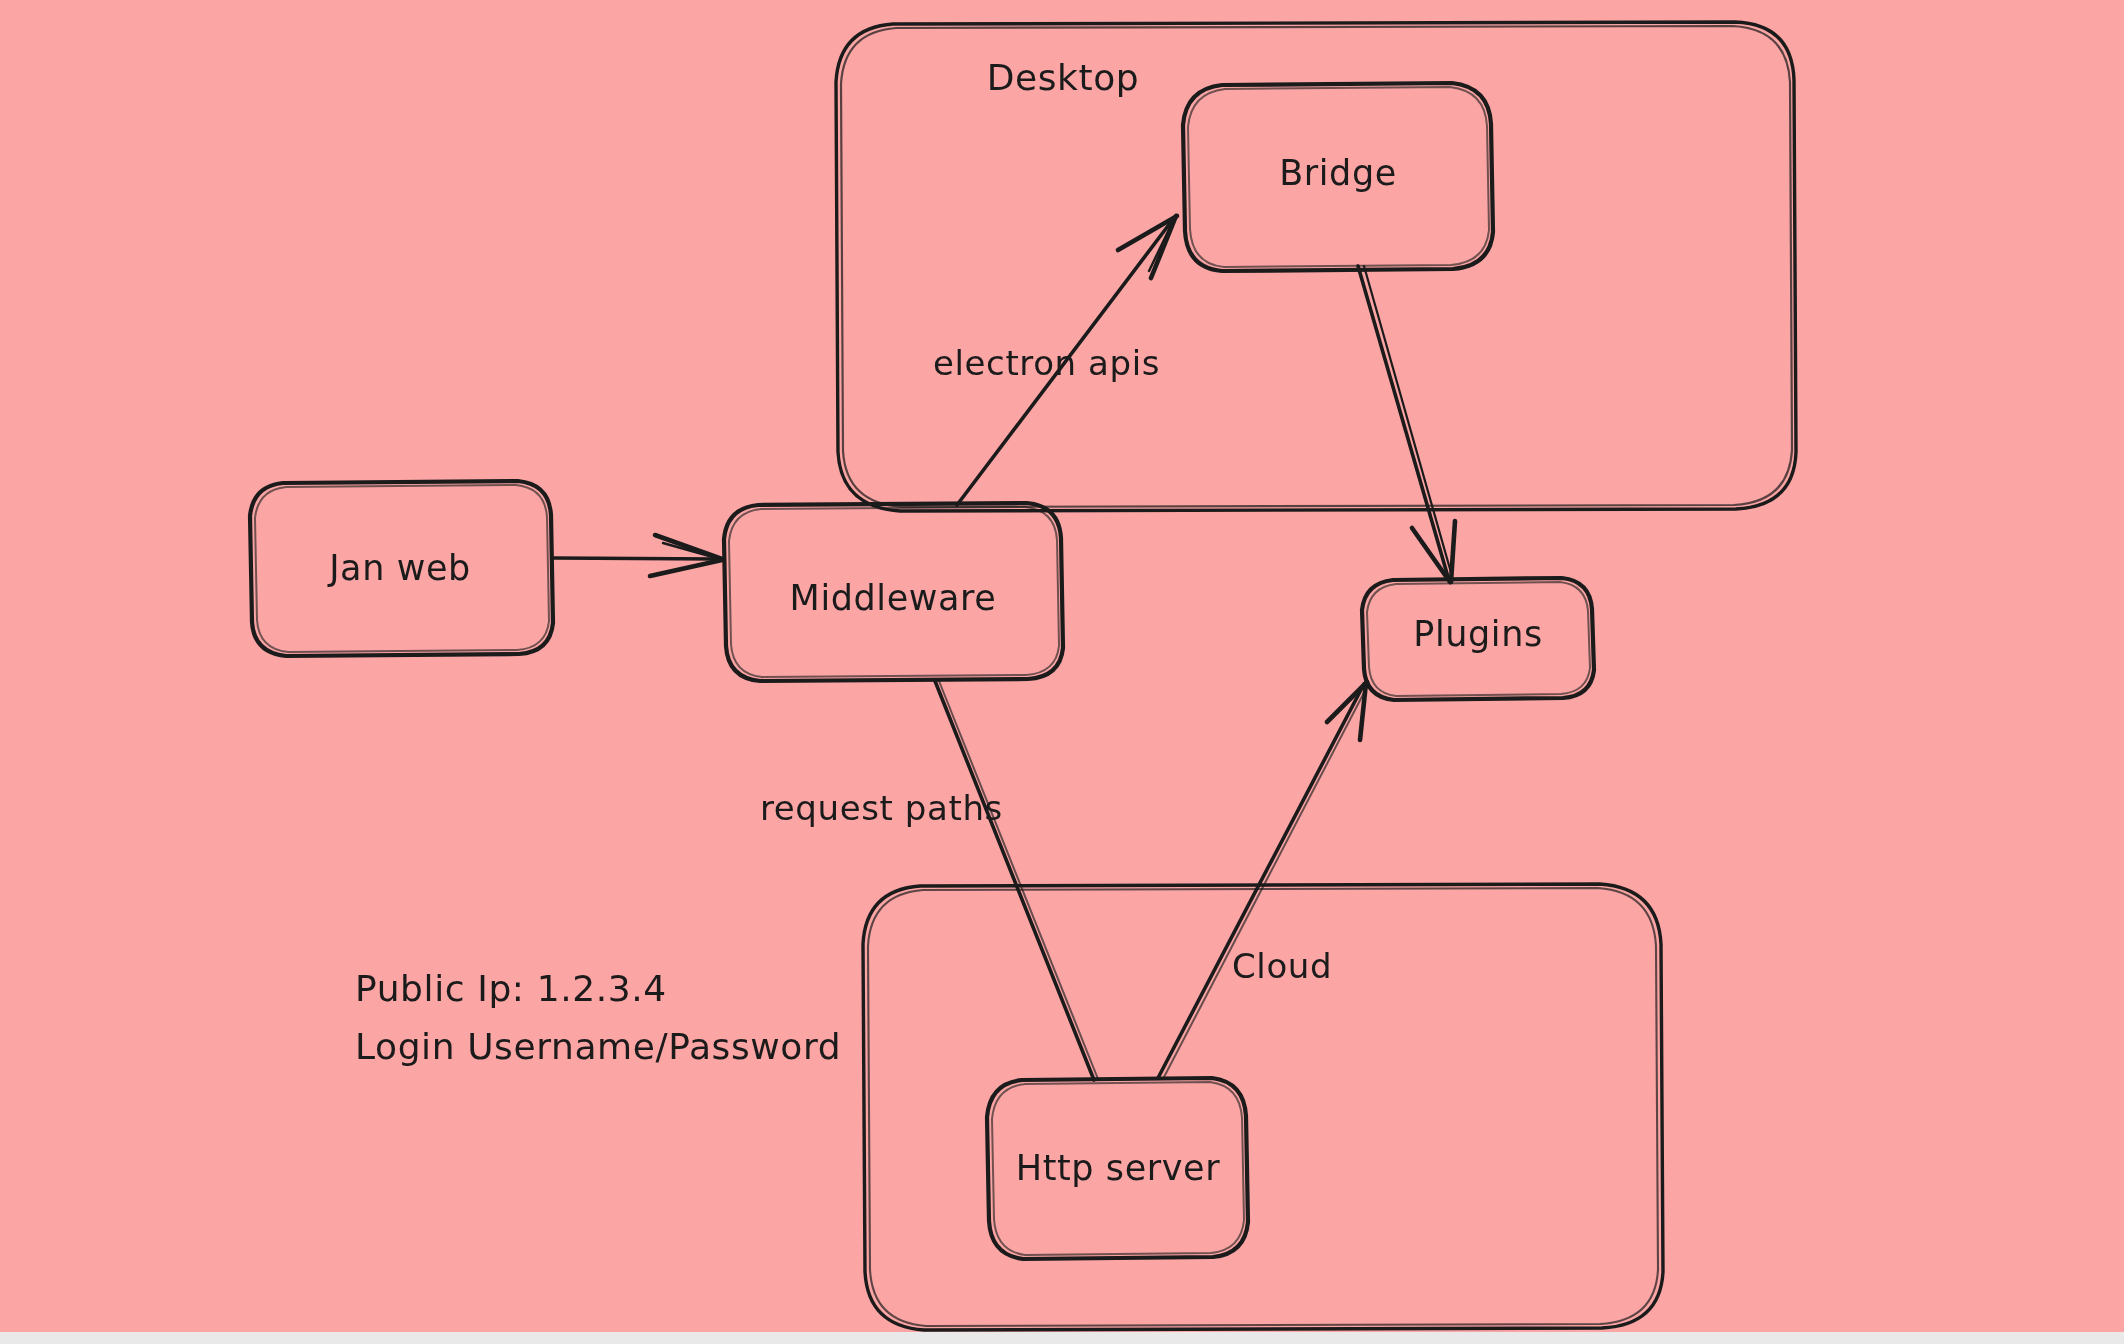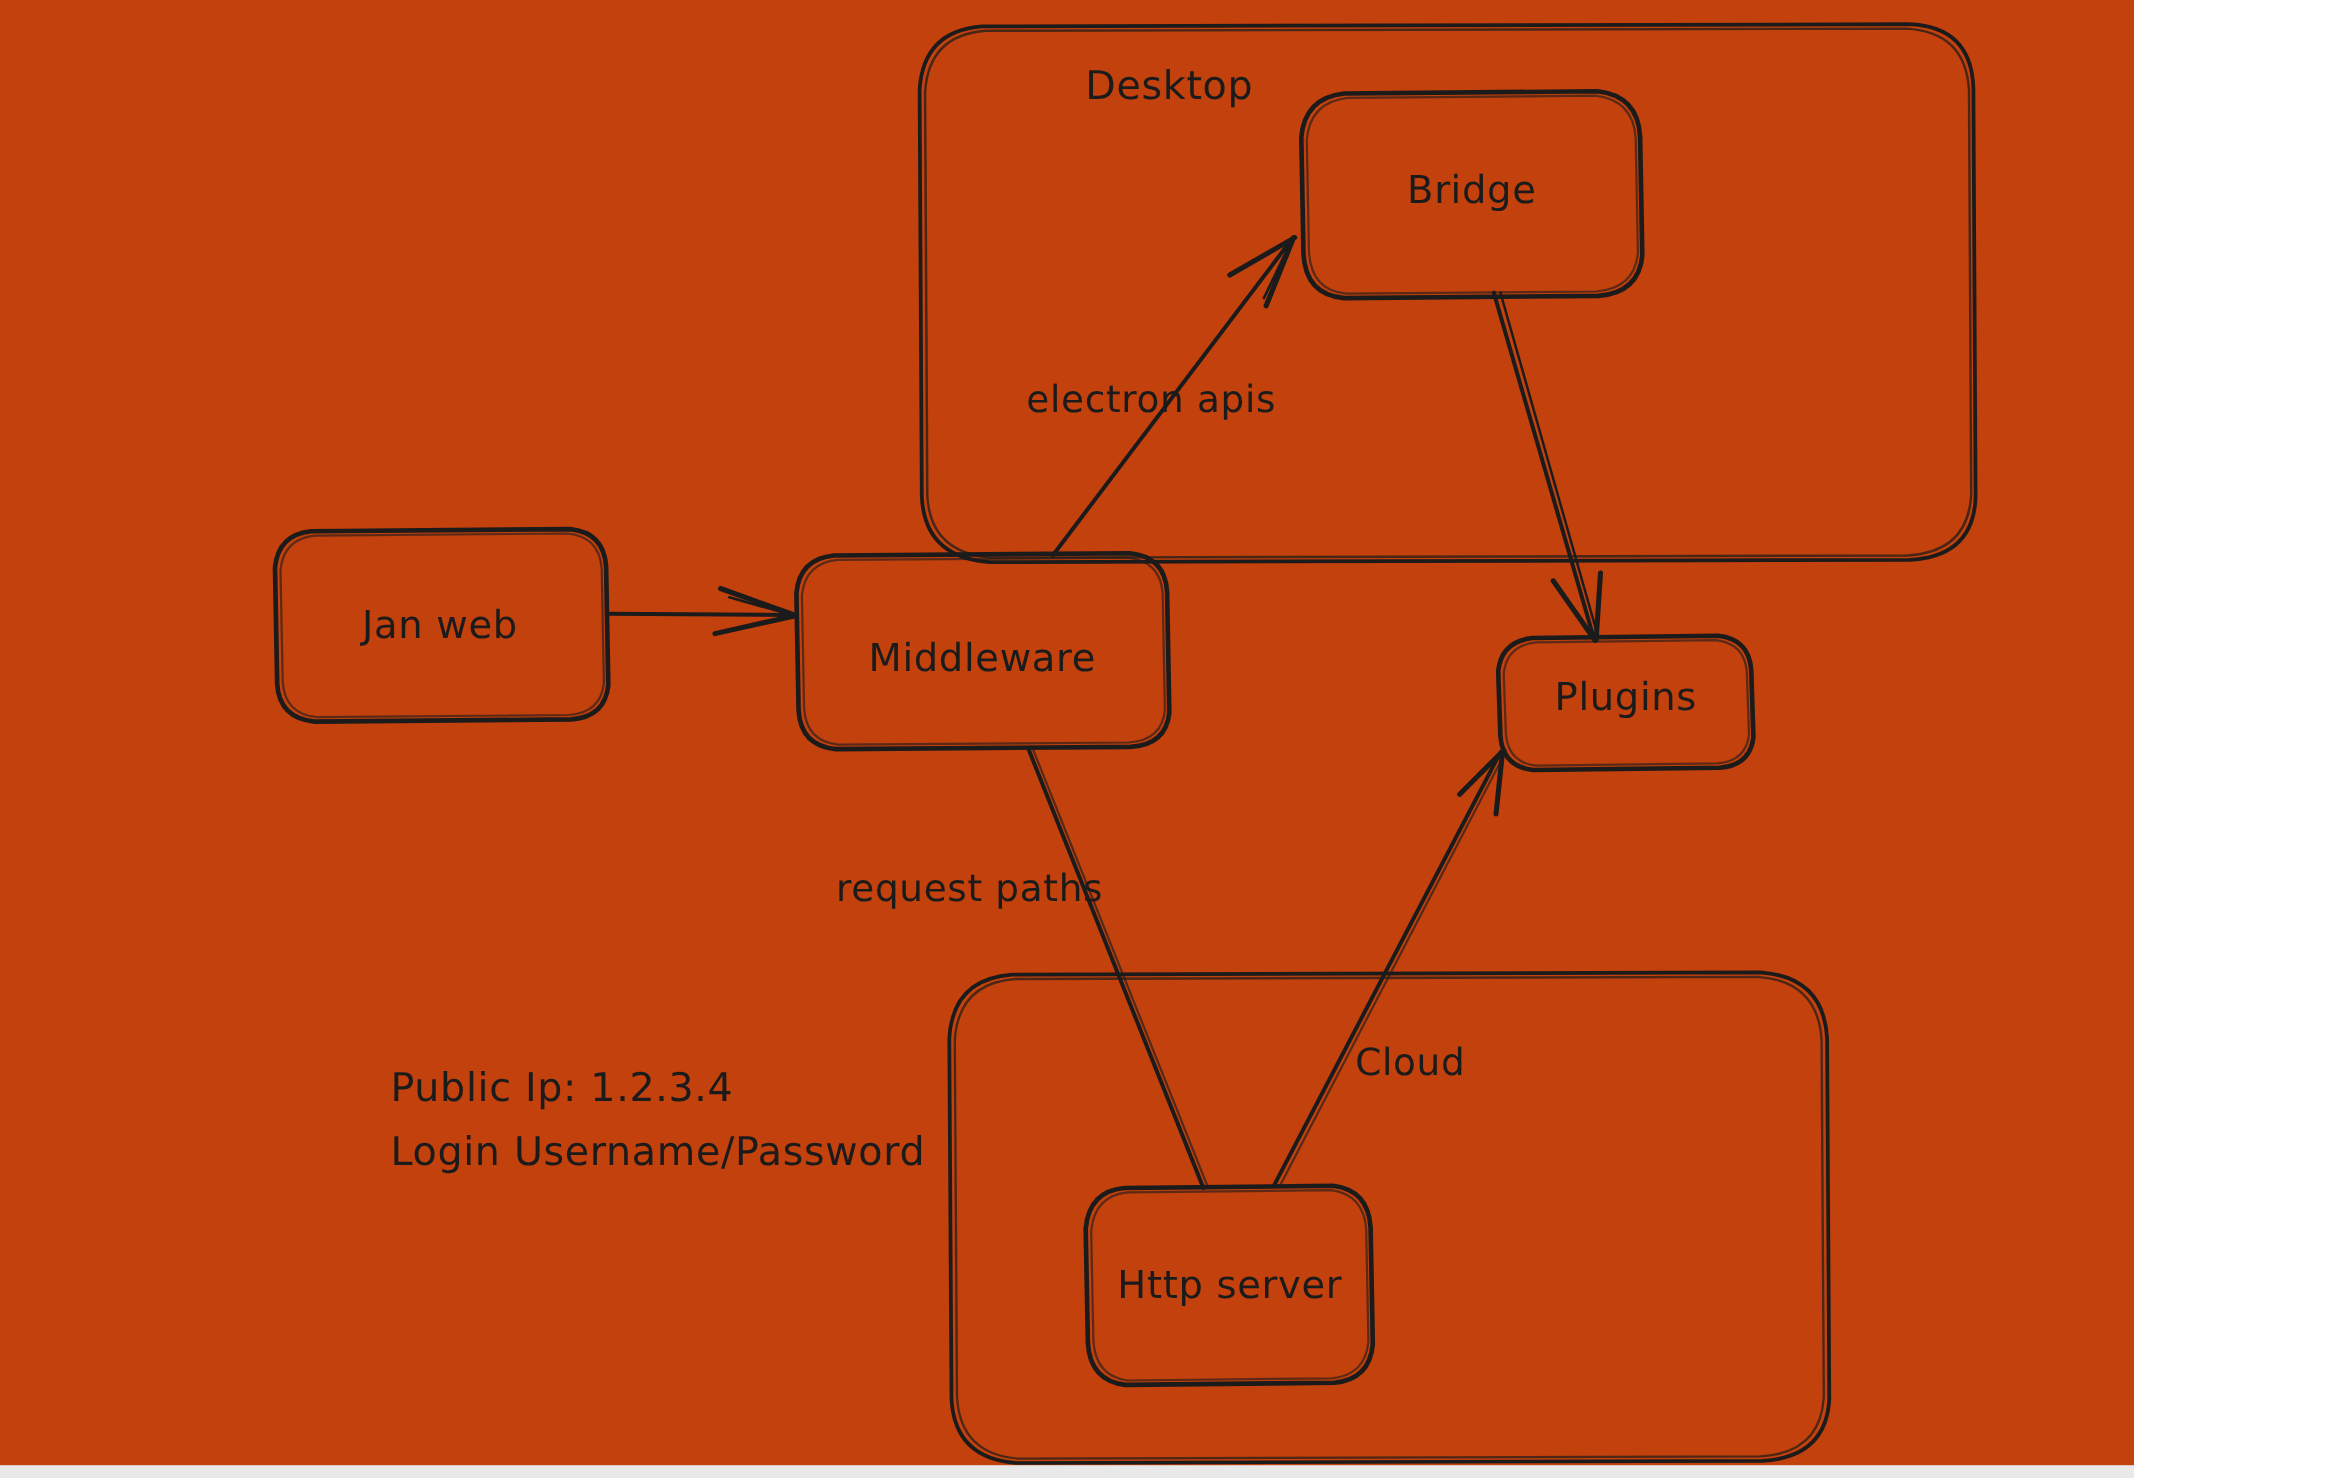--- a/index.html
+++ b/index.html
@@ -6,23 +6,23 @@
   html, body {
     margin: 0;
     padding: 0;
     background: #ffffff;
   }
   body {
     font-family: "DejaVu Sans", sans-serif;
   }
   #canvas-wrap {
     position: relative;
-    width: 1940px;
+    width: 2124px;
     height: 1344px;
-    background: #c2410c;
+    background: #fca5a5;
     overflow: hidden;
   }
   #diagram-svg {
     position: absolute;
     top: 0;
     left: 0;
     width: 2124px;
     height: 1344px;
     display: block;
   }

